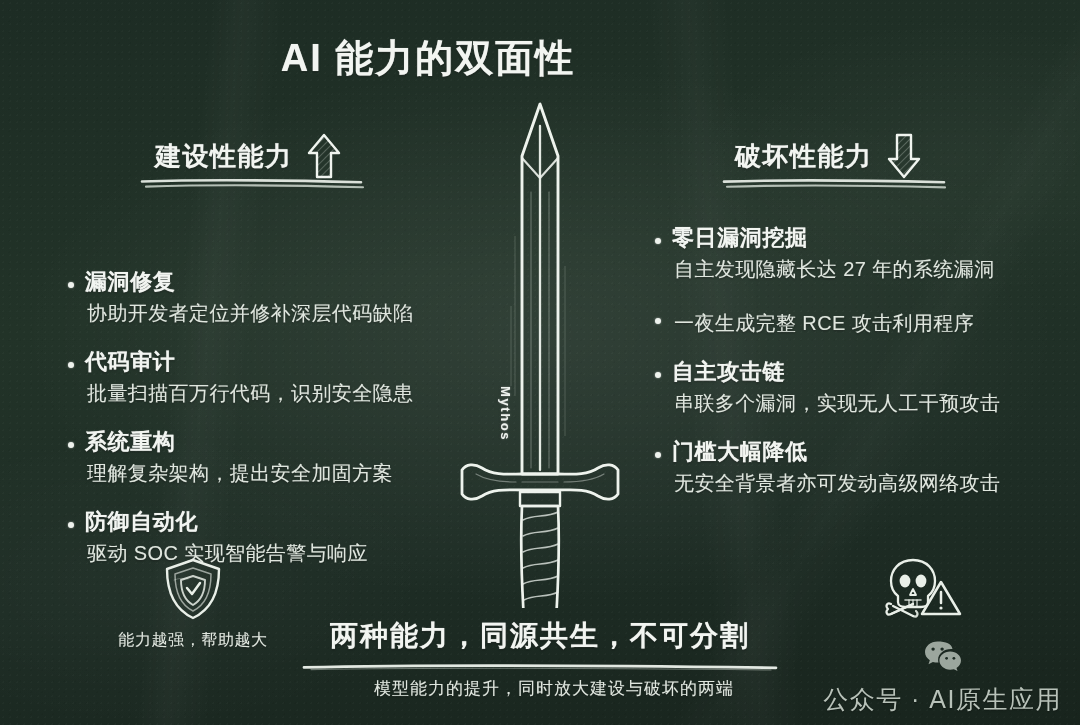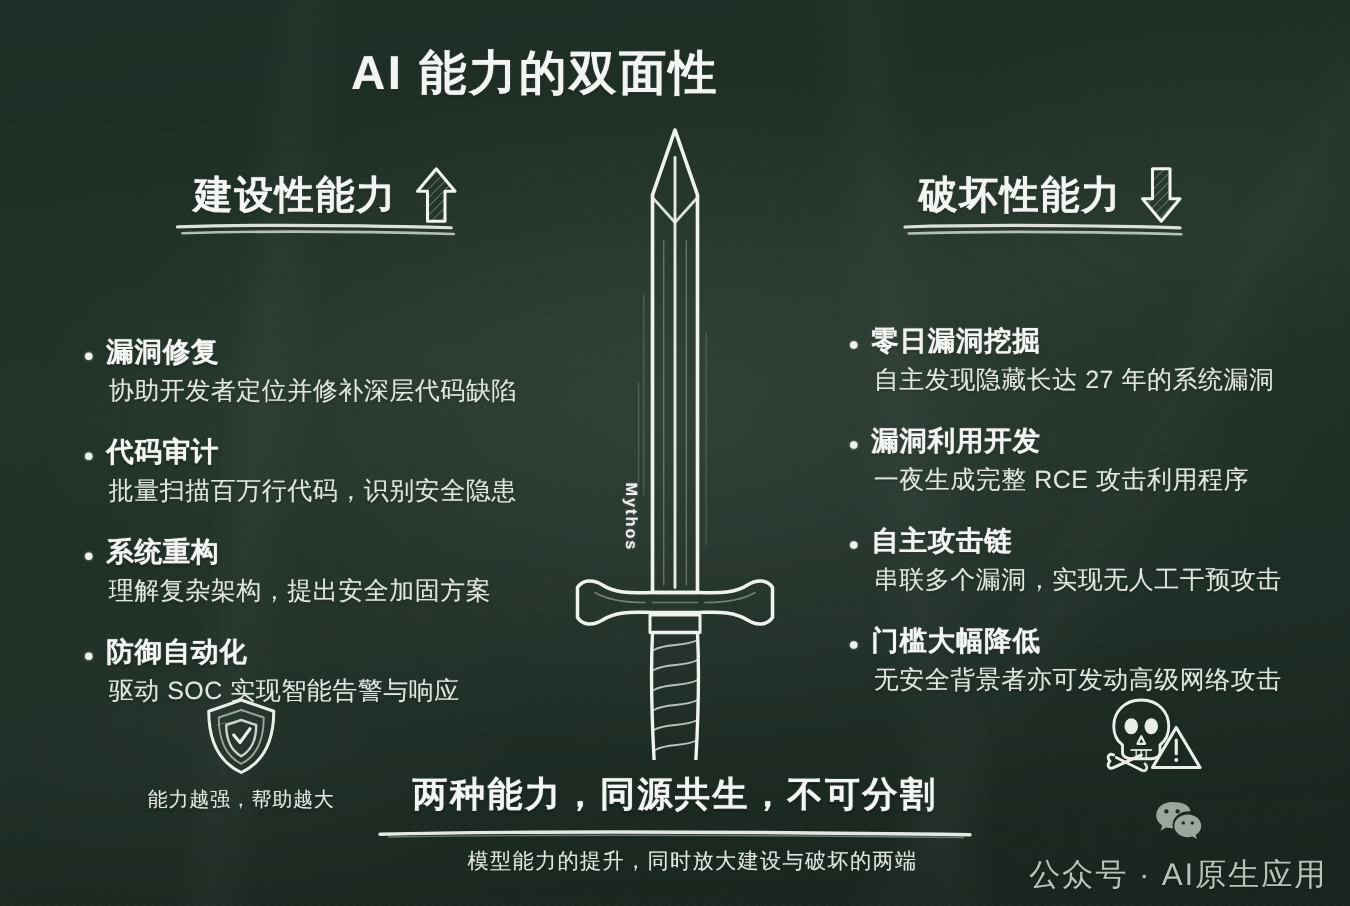--- a/index.html
+++ b/index.html
@@ -46,31 +46,31 @@
   #title{
     position:absolute; top:33px; left:0; width:856px;
     text-align:center; font-size:38px; font-weight:bold;
     letter-spacing:2px; z-index:6;
   }
 
   
   .col-head{ position:absolute; z-index:6; display:flex; align-items:center; gap:14px; }
   #head-left{ left:155px; top:133px; }
   #head-right{ left:735px; top:133px; }
-  .col-head .htext{ font-size:31px; font-weight:bold; letter-spacing:1.5px; }
+  .col-head .htext{ font-size:26px; font-weight:bold; letter-spacing:1.5px; }
   .col-head svg{ display:block; }
   .head-rule{ position:absolute; z-index:5; height:12px; }
   #rule-left{ left:140px; top:178px; width:225px; }
   #rule-right{ left:722px; top:178px; width:225px; }
   .head-rule svg{ display:block; width:100%; height:100%; }
 
   
   .col{ position:absolute; z-index:6; }
   #col-left{ left:68px; top:225px; width:400px;margin-top:44px; }
-  #col-right{ left:680px; top:225px; width:400px;margin-top:35px; }
+  #col-right{ left:655px; top:225px; width:400px; }
   .item{ display:flex; gap:11px; margin-bottom:23px; }
   .dot{
     flex:0 0 auto; width:6px; height:6px; border-radius:50%;
     background:#eef2ed; margin-top:13px;
     box-shadow:0 0 2px rgba(255,255,255,.6);
   }
   .item-body{ flex:1 1 auto; }
   .item-title{ font-size:22px; font-weight:bold; letter-spacing:.6px; line-height:1.18; }
   .item-desc{ font-size:20px; letter-spacing:.4px; line-height:1.3; margin-top:5px; padding-left:2px; }
 
@@ -192,21 +192,20 @@
     <div class="item">
       <span class="dot"></span>
       <div class="item-body">
         <div class="item-title chalk">零日漏洞挖掘</div>
         <div class="item-desc chalk-dim">自主发现隐藏长达 27 年的系统漏洞</div>
       </div>
     </div>
     <div class="item">
       <span class="dot"></span>
       <div class="item-body">
-        <div class="item-title chalk">漏洞利用开发</div>
         <div class="item-desc chalk-dim">一夜生成完整 RCE 攻击利用程序</div>
       </div>
     </div>
     <div class="item">
       <span class="dot"></span>
       <div class="item-body">
         <div class="item-title chalk">自主攻击链</div>
         <div class="item-desc chalk-dim">串联多个漏洞，实现无人工干预攻击</div>
       </div>
     </div>

